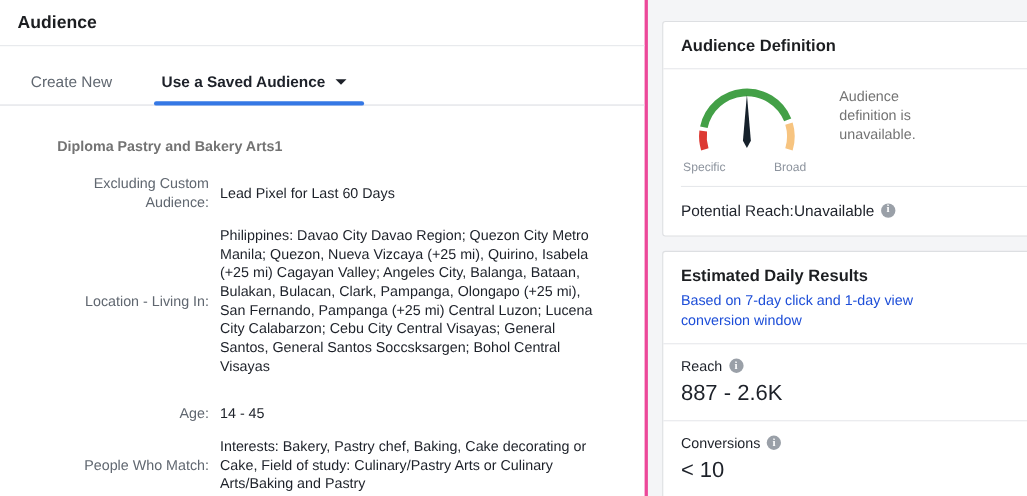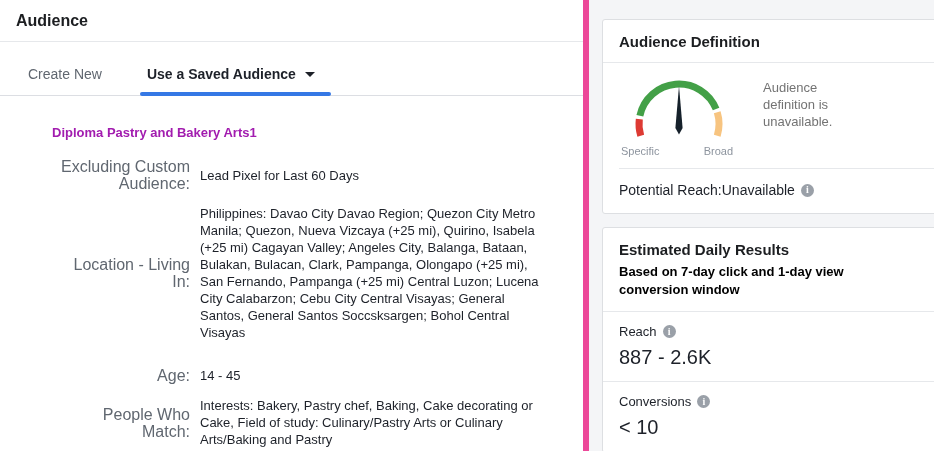--- a/index.html
+++ b/index.html
@@ -7,21 +7,21 @@
   body {
     width: 934px; height: 451px; overflow: hidden;
     background: #f4f5f7;
     font-family: "Liberation Sans", sans-serif;
     color: #1d2129;
   }
   .app { display: flex; width: 934px; height: 451px; }
 
   
   .left-panel {
-    width: 589px; background: #fff; border-right: 6px solid #ec4899;
+    width: 589px; background: #fff; border-right: 3px solid #ec4899;
     flex-shrink: 0;
   }
   .panel-header {
     height: 42px; padding: 12px 16px 0;
     border-bottom: 1px solid #e6e8eb;
   }
   .panel-title { font-size: 16px; font-weight: 700; color: #1c1e21; }
 
   .tabs {
     display: flex; align-items: flex-end;
@@ -36,26 +36,26 @@
     content: ""; position: absolute; left: -7px; right: -16px; bottom: -14px;
     height: 4px; background: #3578e5; border-radius: 2px;
   }
   .caret-down {
     width: 0; height: 0; display: inline-block; margin-left: 9px;
     border-left: 5px solid transparent; border-right: 5px solid transparent;
     border-top: 5px solid #1d2129;
   }
 
   .audience-content { padding: 29px 40px 0 52px; }
-  .audience-name { font-size: 13px; font-weight: 700; color: #a21caf; margin-bottom: 18px; }
+  .audience-name { font-size: 13px; font-weight: 700; color: #737373; margin-bottom: 18px; }
 
   .def-row { display: flex; align-items: center; margin-bottom: 13px; }
   .def-label {
     width: 138px; flex-shrink: 0; text-align: right;
-    font-size: 16px; line-height: 17px; color: #606770;
+    font-size: 13px; line-height: 17px; color: #606770;
   }
   .def-value {
     margin-left: 10px; width: 349px;
     font-size: 13px; line-height: 17px; color: #1d2129;
   }
 
   
   .right-panel { flex: 1; padding: 19px 0 0 13px; overflow: hidden; }
   .card {
     width: 360px; background: #fff;
@@ -81,21 +81,21 @@
   .divider-inset { border-top: 1px solid #e6e8eb; margin: 3px 16px 0; }
   .potential-reach {
     padding: 13px 16px 15px;
     font-size: 14px; color: #1d2129;
     display: flex; align-items: center;
   }
 
   .card-estimated { margin-top: 13px; }
   .card-subtitle {
     margin-top: 5px; width: 245px;
-    font-size: 13px; line-height: 18px; font-weight: 700; color: #000000;
+    font-size: 13px; line-height: 18px; font-weight: 400; color: #1d4ed8;
   }
   .metric { border-top: 1px solid #e6e8eb; padding: 12px 16px 12px; }
   .metric-last { border-bottom: 1px solid #e6e8eb; }
   .metric-label {
     font-size: 13px; color: #1d2129;
     display: flex; align-items: center;
   }
   .metric-value { margin-top: 7px; font-size: 20px; color: #1d2129; }
 
   .info-icon {

